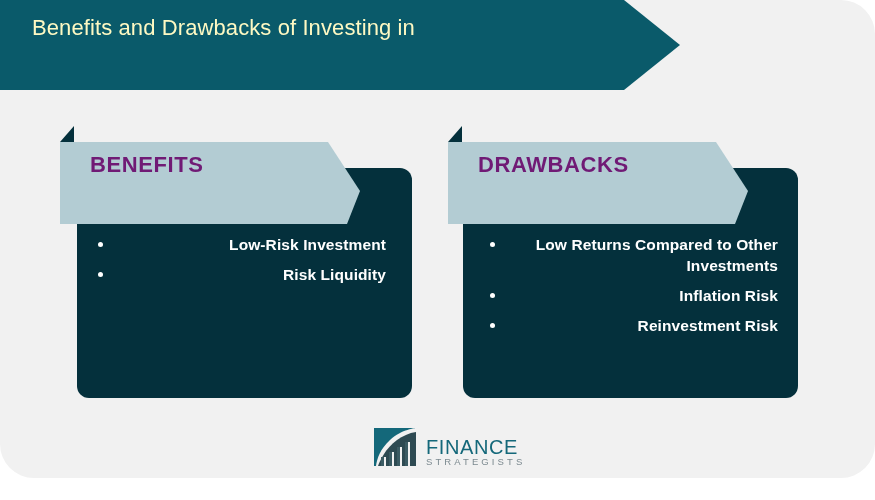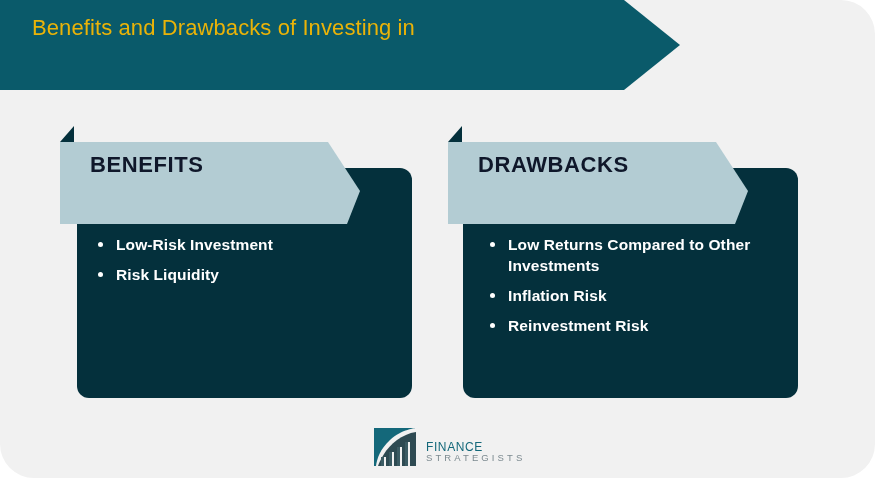--- a/index.html
+++ b/index.html
@@ -39,21 +39,21 @@
     height: 90px;
     background: #0a5a6a;
     -webkit-clip-path: polygon(0 0, 624px 0, 680px 45px, 624px 90px, 0 90px);
     clip-path: polygon(0 0, 624px 0, 680px 45px, 624px 90px, 0 90px);
     z-index: 3;
   }
   .header-text {
     position: absolute;
     left: 32px;
     top: 12px;
-    color: #eab308;
+    color: #fef9c3;
     line-height: 1.42;
     text-align: center;
   }
   .header-line1 {
     font-size: 22px;
     font-weight: 400;
     letter-spacing: 0.1px;
     white-space: nowrap;
   }
   .header-line2 {
@@ -118,21 +118,21 @@
     clip-path: polygon(0 0, 268px 0, 300px 49px, 287px 82px, 0 82px);
     z-index: 2;
   }
   .ribbon-label {
     position: absolute;
     left: 30px;
     top: 26px;
     font-size: 22px;
     font-weight: 700;
     letter-spacing: 0.6px;
-    color: #0f172a;
+    color: #701a75;
     z-index: 3;
     white-space: nowrap;
   }
 
   
   .bullet-list {
     position: absolute;
     left: 36px;
     top: 108px;
     width: 290px;
@@ -144,20 +144,21 @@
   .card-block.right .bullet-list { left: 40px; }
   .bullet-item {
     position: relative;
     padding-left: 20px;
     margin-bottom: 9px;
     color: #ffffff;
     font-size: 15.5px;
     font-weight: 700;
     line-height: 1.36;
     letter-spacing: 0.1px;
+    text-align: right;
   }
   .bullet-item::before {
     content: "";
     position: absolute;
     left: 2px;
     top: 8px;
     width: 5px;
     height: 5px;
     border-radius: 50%;
     background: #ffffff;
@@ -170,21 +171,21 @@
     top: 424px;
     width: 140px;
     height: 46px;
     display: flex;
     align-items: center;
     gap: 8px;
   }
   .logo-mark { width: 46px; height: 42px; flex: none; }
   .logo-words { display: flex; flex-direction: column; line-height: 1; }
   .logo-name {
-    font-size: 12px;
+    font-size: 20px;
     font-weight: 400;
     color: #14687a;
     letter-spacing: 0.6px;
     margin-top: 10px;
   }
   .logo-tag {
     font-size: 9.5px;
     font-weight: 400;
     color: #7c8a90;
     letter-spacing: 3.1px;

